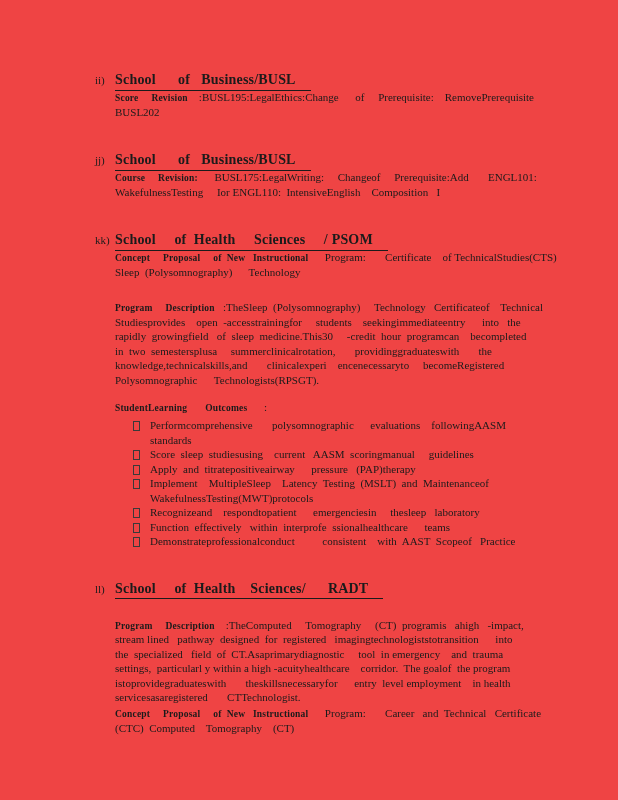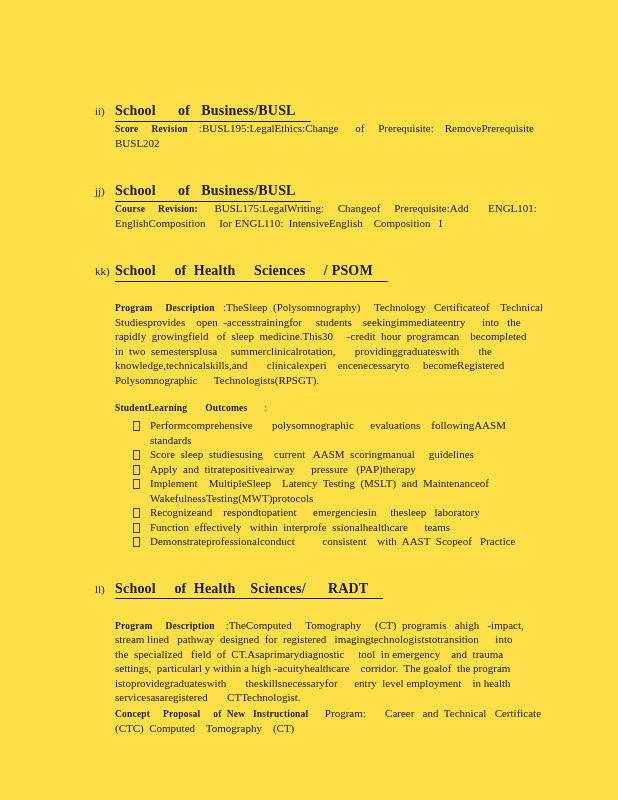--- a/index.html
+++ b/index.html
@@ -1,22 +1,22 @@
 <!DOCTYPE html>
 <html><head>
 <meta charset="utf-8">
 <style>
   html, body { margin: 0; padding: 0; background: #ffffff; }
   .page {
     position: relative;
     width: 618px;
     height: 800px;
-    background: #fde047;
+    background: #ef4444;
     box-sizing: border-box;
-    padding: 103px 10px 0 95px;
+    padding: 72px 10px 0 95px;
     overflow: hidden;
     font-family: "Liberation Serif", "DejaVu Serif", serif;
     font-size: 11px;
     color: #1b1b1b;
   }
   .item { display: flex; align-items: flex-start; }
   .item + .item { margin-top: 32px; }
   .marker-col {
     flex: none;
     width: 20px;
@@ -74,28 +74,32 @@
             <div class="line">BUSL202</div>
           </div>
         </div>
       </section>
       <section class="item">
         <div class="marker-col">jj)</div>
         <div class="content">
           <div class="heading-row"><span class="heading">School      of   Business/BUSL</span></div>
           <div class="block head-lines">
             <div class="line"><span class="b">Course     Revision:</span>      BUSL175:LegalWriting:     Changeof     Prerequisite:Add       ENGL101:</div>
-            <div class="line">EnglishComposition     Ior ENGL110:  IntensiveEnglish    Composition   I</div>
+            <div class="line">WakefulnessTesting     Ior ENGL110:  IntensiveEnglish    Composition   I</div>
           </div>
         </div>
       </section>
       <section class="item">
         <div class="marker-col">kk)</div>
         <div class="content">
           <div class="heading-row"><span class="heading">School     of  Health     Sciences     / PSOM</span></div>
+          <div class="block head-lines">
+            <div class="line"><span class="b">Concept     Proposal     of  New   Instructional</span>      Program:       Certificate    of TechnicalStudies(CTS)</div>
+            <div class="line">Sleep  (Polysomnography)      Technology</div>
+          </div>
           <div class="block para">
             <div class="line"><span class="b">Program     Description</span>   :TheSleep  (Polysomnography)     Technology   Certificateof    Technical</div>
             <div class="line">Studiesprovides    open  -accesstrainingfor     students    seekingimmediateentry      into   the</div>
             <div class="line">rapidly  growingfield   of  sleep  medicine.This30     -credit  hour  programcan    becompleted</div>
             <div class="line">in  two  semestersplusa     summerclinicalrotation,       providinggraduateswith       the</div>
             <div class="line">knowledge,technicalskills,and       clinicalexperi    encenecessaryto     becomeRegistered</div>
             <div class="line">Polysomnographic      Technologists(RPSGT).</div>
           </div>
           <div class="block slo">
             <div class="line"><span class="b">StudentLearning       Outcomes</span>      :</div>

